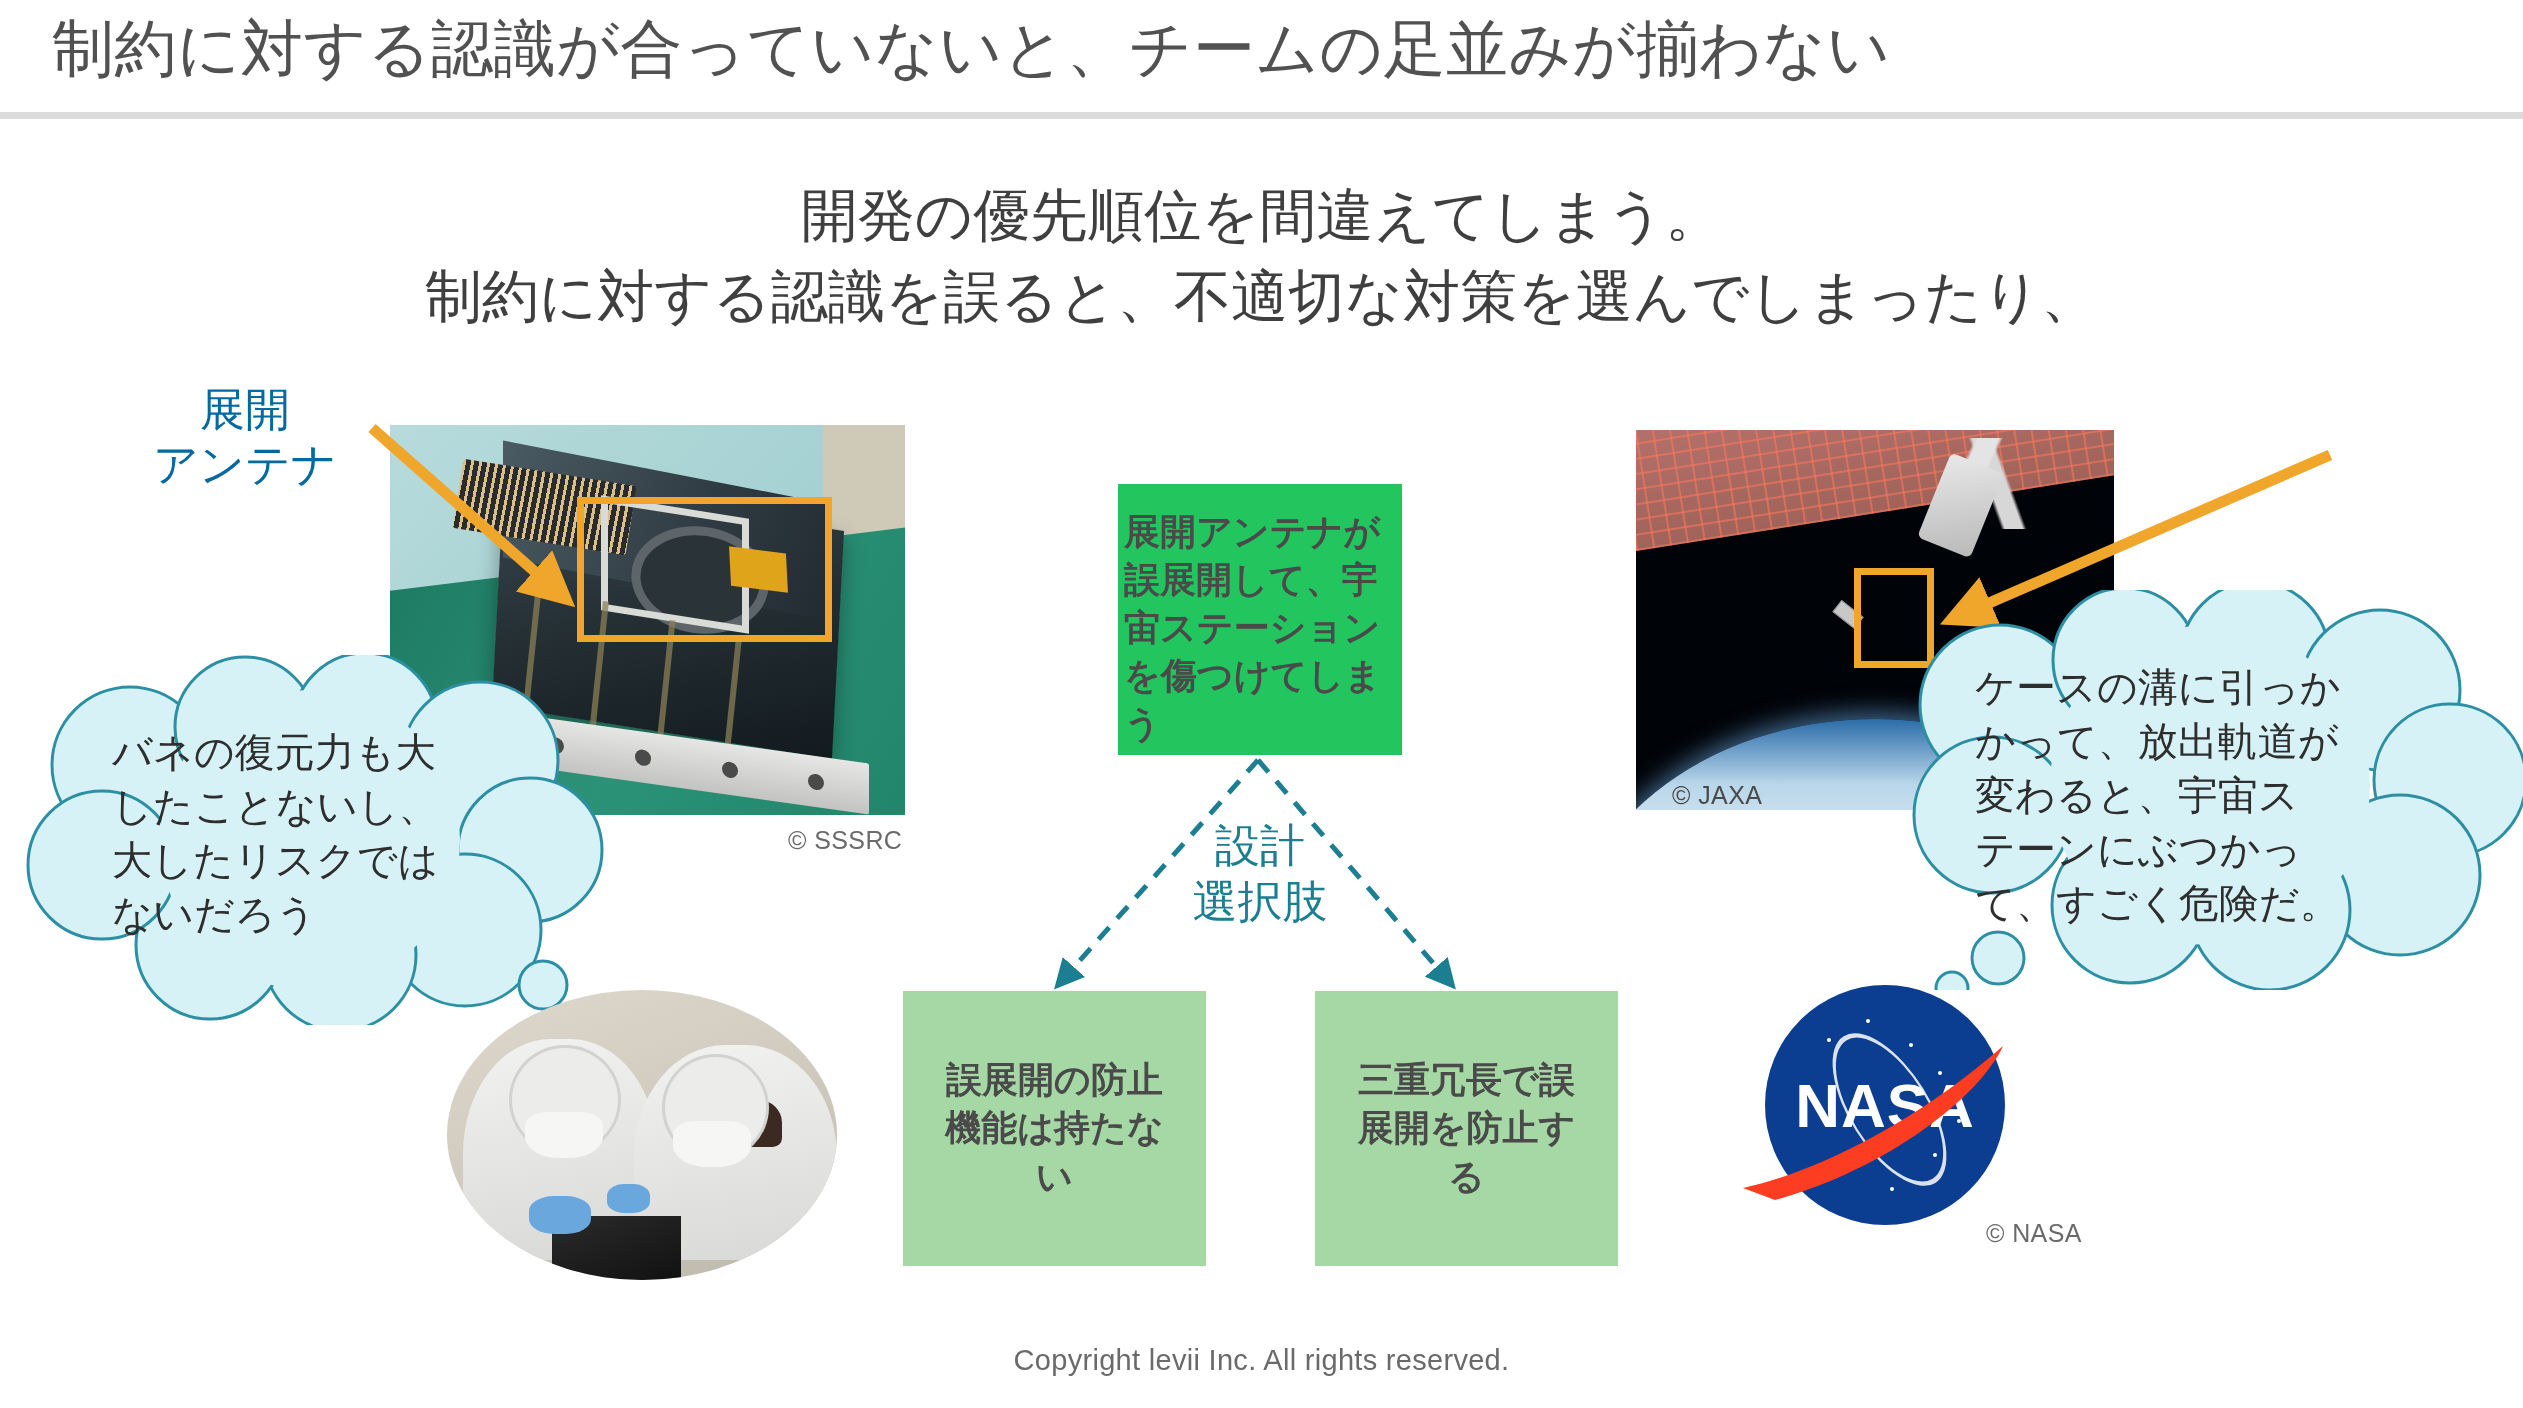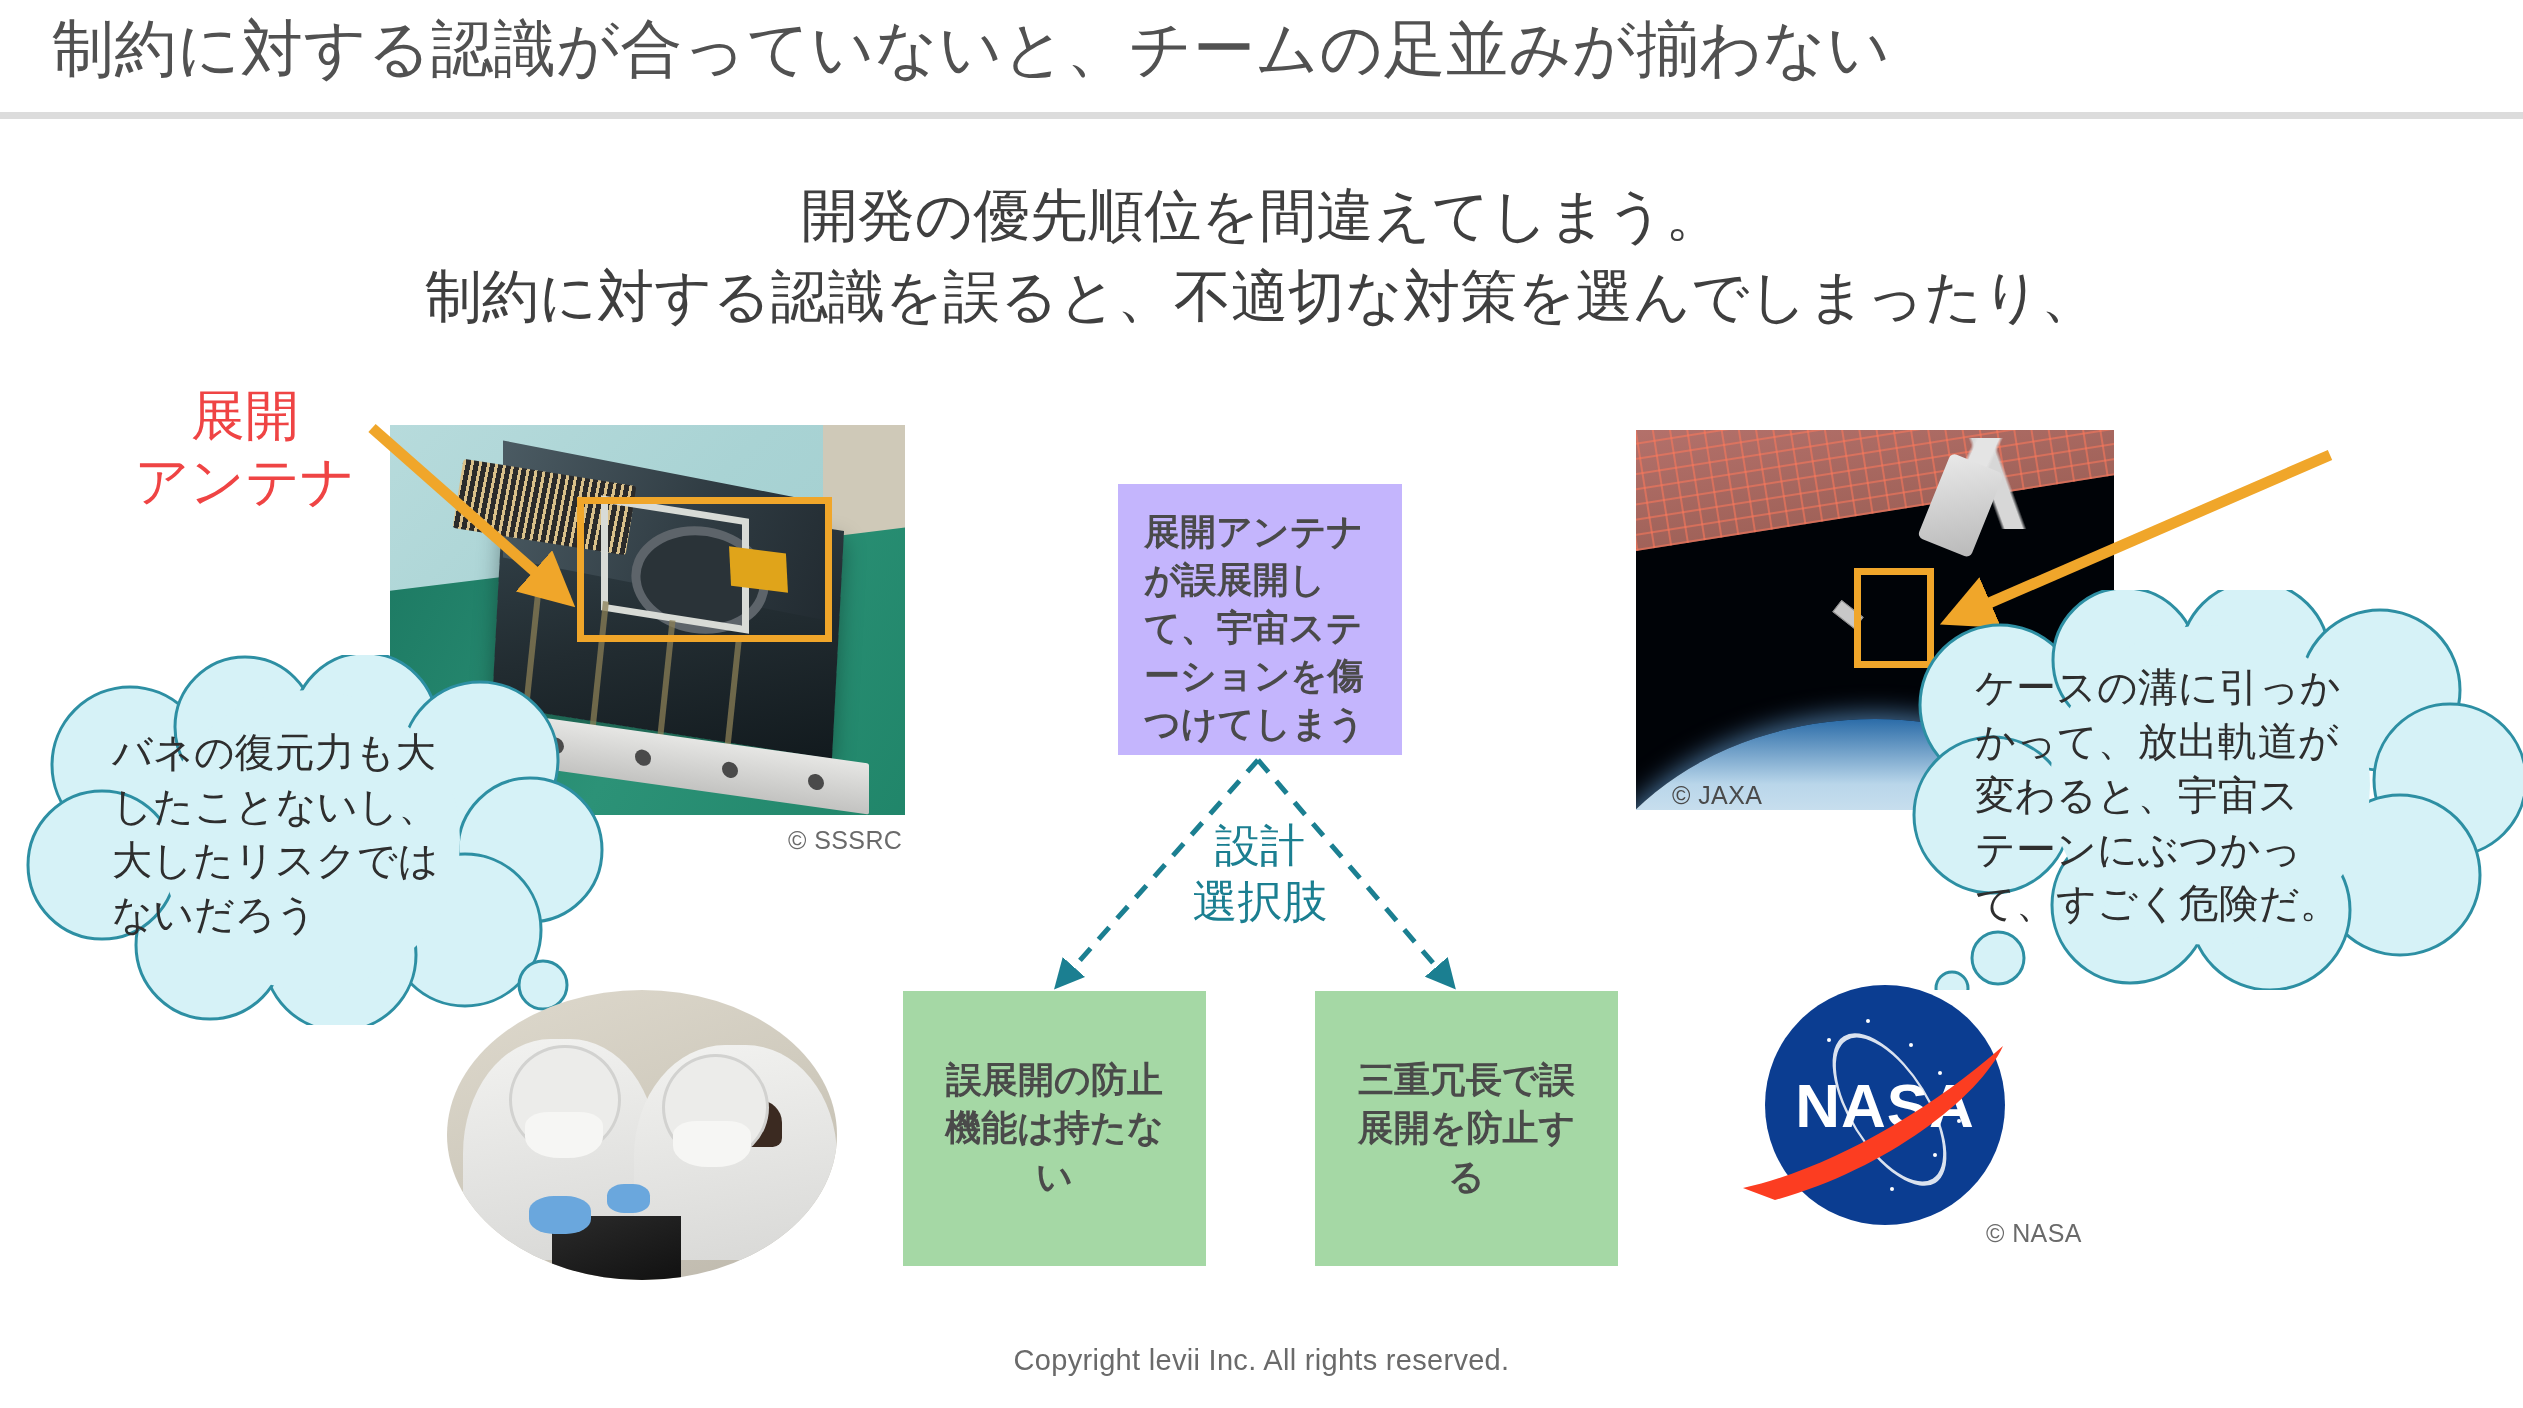--- a/index.html
+++ b/index.html
@@ -248,42 +248,42 @@
     letter-spacing: 0.4px;
     white-space: nowrap;
   }
   #credit-sssrc { left: 788px; top: 826px; }
   #credit-jaxa  { left: 1643px; top: 781px; color: #4a4a4a; margin-left: 29px; }
   #credit-nasa  { left: 1986px; top: 1219px; }
 
   
   .callout-label {
     position: absolute;
-    color: #ef4444;
-    font-size: 54px;
+    color: #0369a1;
+    font-size: 45px;
     line-height: 1.22;
     text-align: center;
     white-space: pre-line;
   }
   #label-antenna { left: 130px; top: 383px; width: 230px; }
   #label-satellite { left: 2190px; top: 383px; width: 150px; }
 
   
   .risk-box {
     position: absolute;
     left: 1118px;
     top: 484px;
     width: 284px;
     height: 271px;
-    background: #c4b5fd;
+    background: #22c55e;
     color: #4a4a4a;
     font-size: 36px;
     line-height: 1.33;
     font-weight: bold;
-    padding: 24px 18px 0 26px;
+    padding: 24px 18px 0 6px;
     box-sizing: border-box;
   }
 
   
   .option-box {
     position: absolute;
     width: 303px;
     height: 275px;
     background: #a5d8a5;
     color: #4a4a4a;

